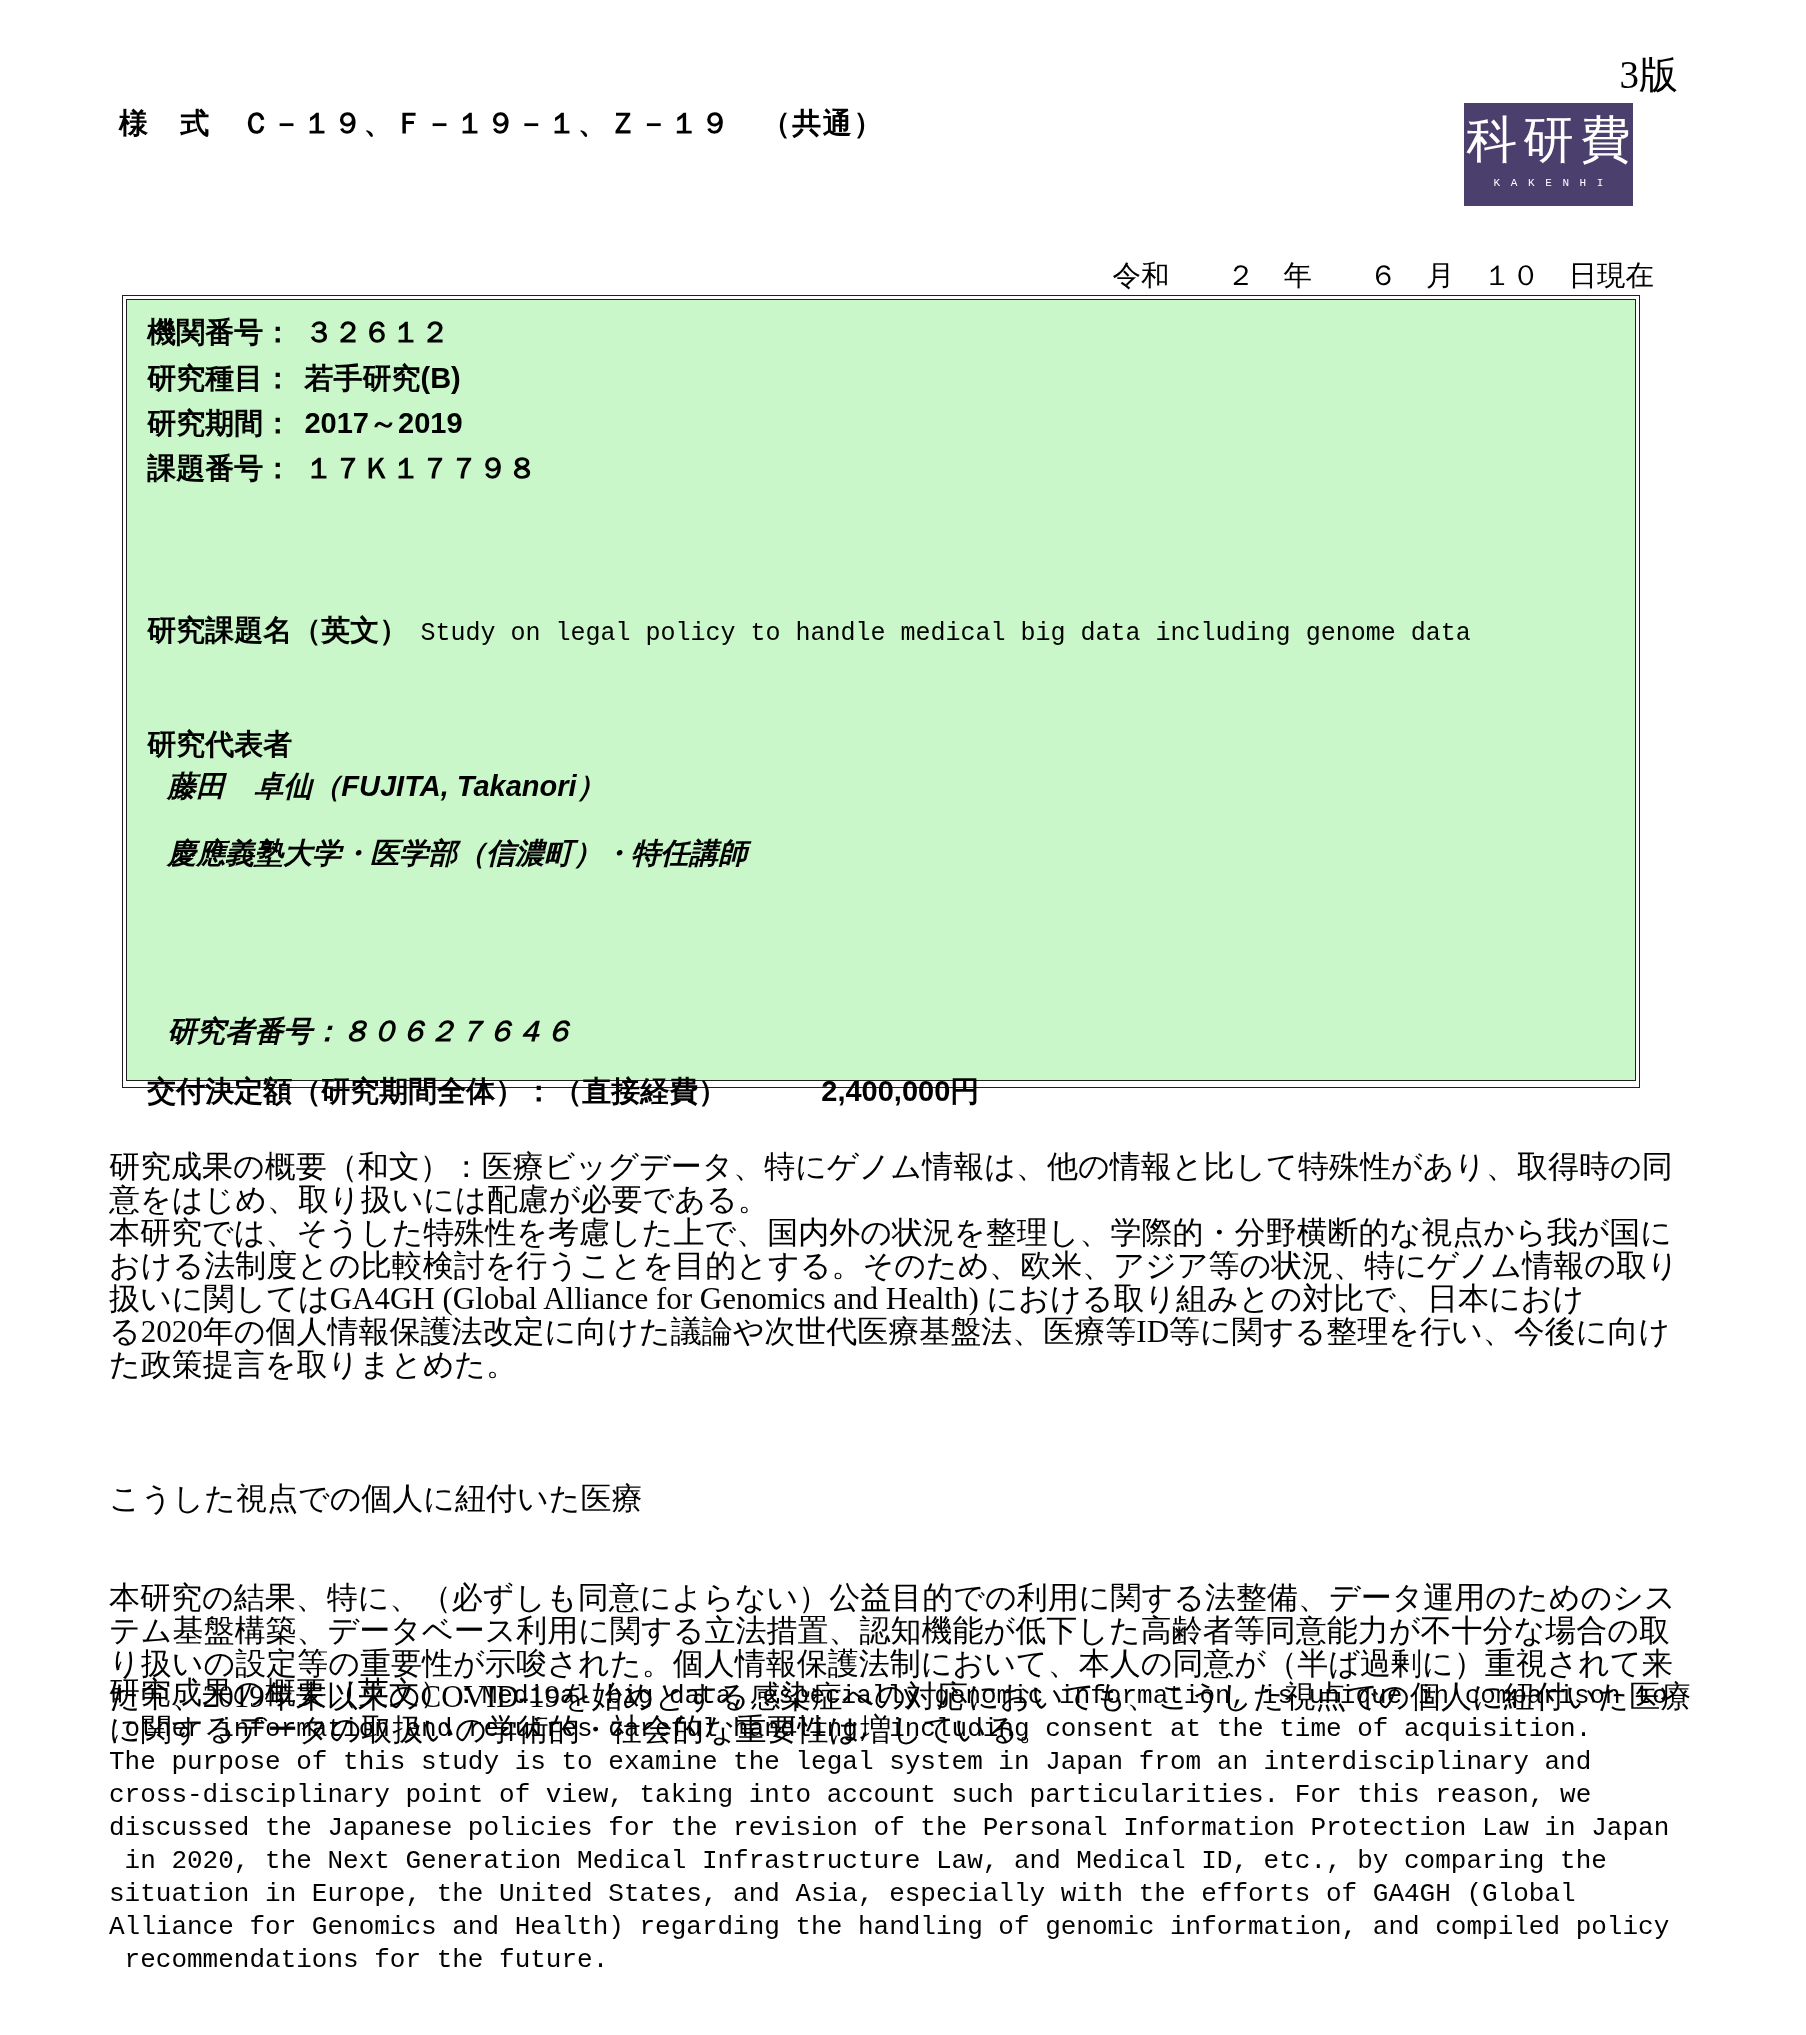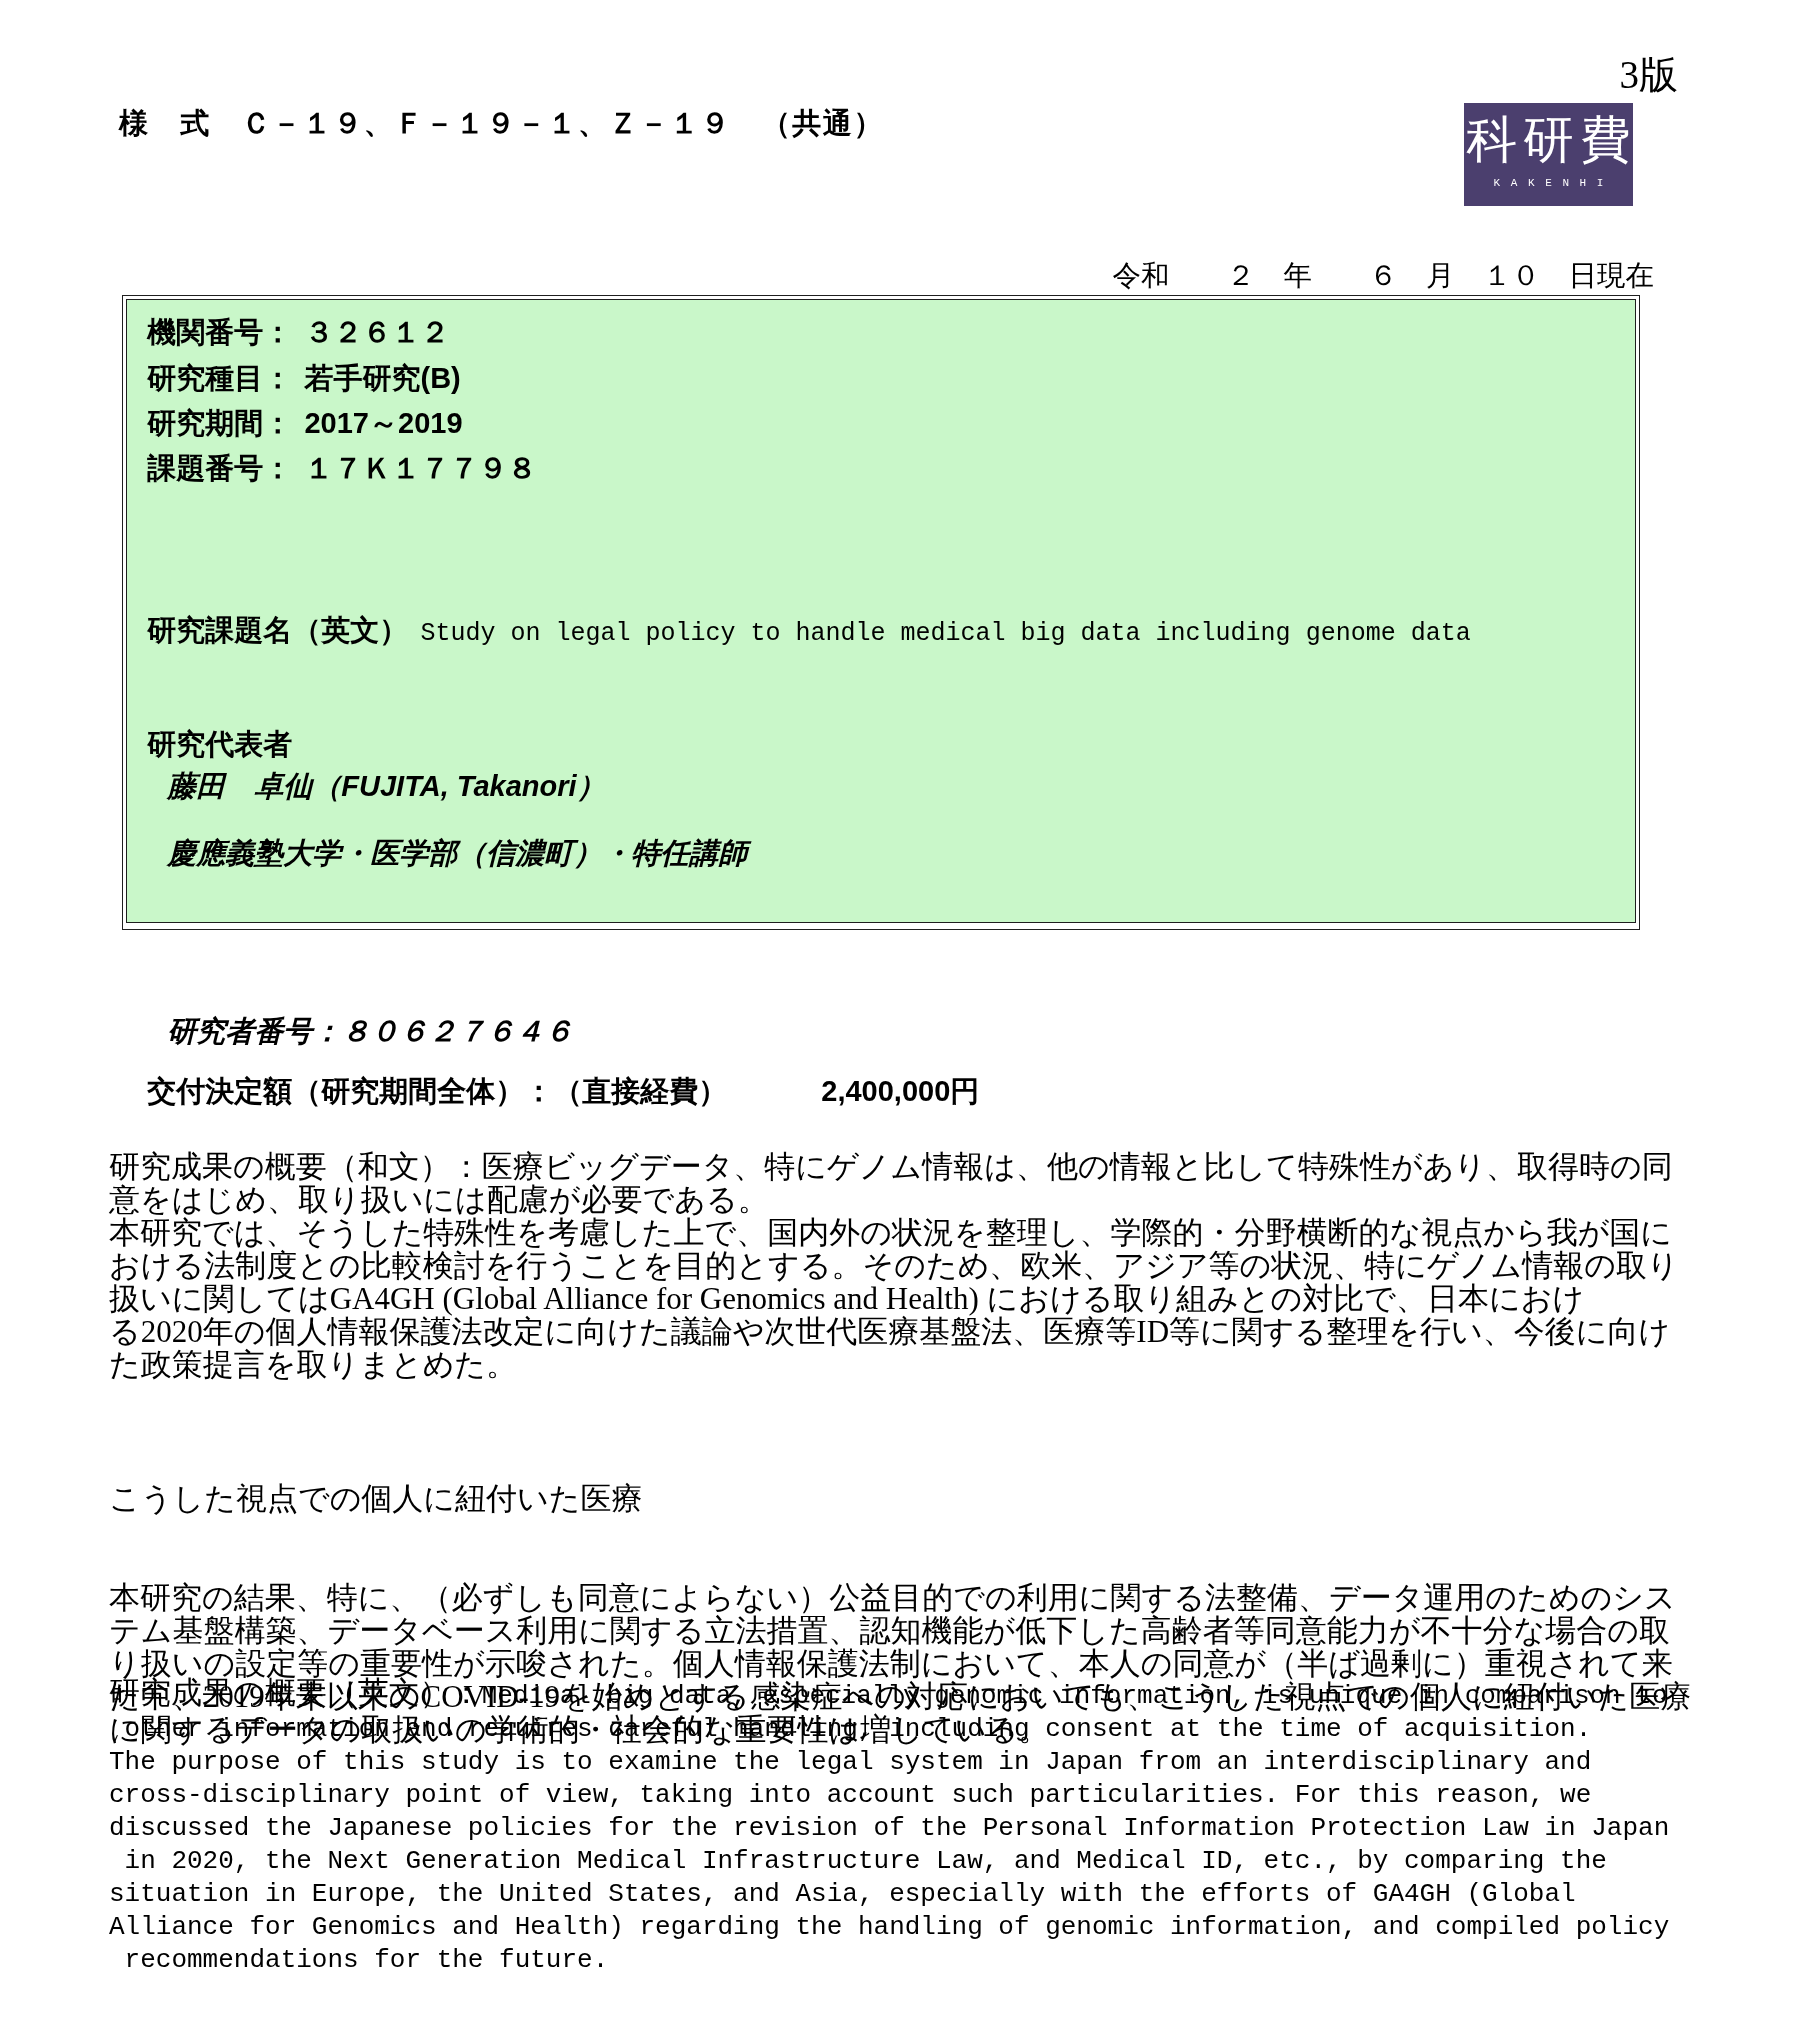--- a/index.html
+++ b/index.html
@@ -42,21 +42,21 @@
     font-size: 11px; line-height: 18px; letter-spacing: 10.6px; text-indent: 10.6px;
     margin-top: 4.1px; font-weight: 400; white-space: pre;
   }
   .date-line {
     position: absolute; top: 257px; right: 153px;
     font-size: 28.5px; white-space: pre;
   }
 
   .summary-outer {
     position: absolute; top: 295px; left: 122px;
-    width: 1518px; height: 635px;
+    width: 1518px; height: 793px;
     border: 1.2px solid #1f1f1f;
   }
   .summary-inner {
     position: absolute; top: 3.3px; left: 3.3px; right: 3.3px; bottom: 5.7px;
     border: 0.8px solid #1f1f1f;
     background: #c9f7c9;
   }
   .box-row {
     position: absolute; left: 20px;
     font-family: "Liberation Sans", "DejaVu Sans", sans-serif;

